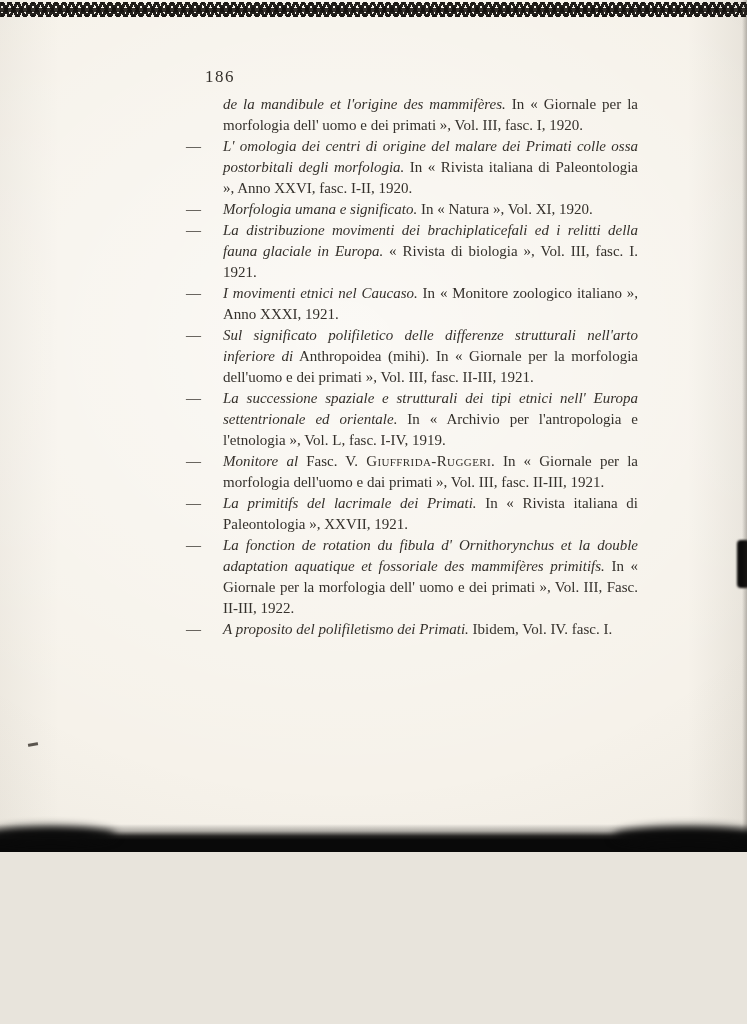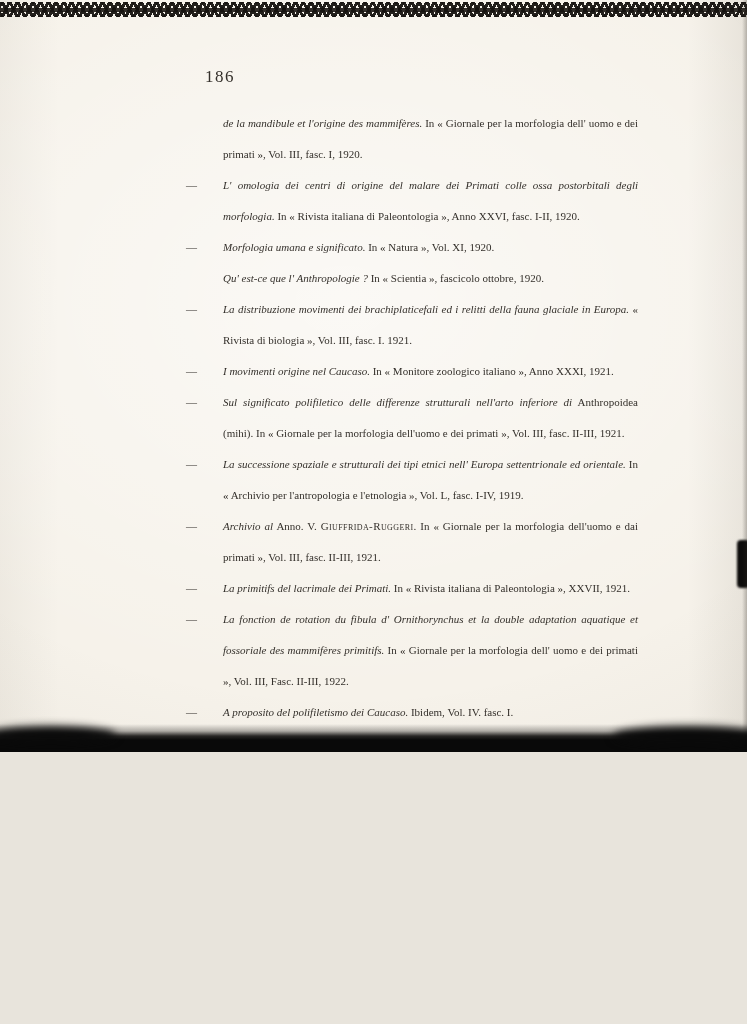--- a/index.html
+++ b/index.html
@@ -4,21 +4,21 @@
   <style>
     * { margin: 0; padding: 0; box-sizing: border-box; }
     html, body { width: 747px; height: 1024px; }
     body {
       font-family: "Liberation Serif", "DejaVu Serif", serif;
       background: #e8e4dc;
     }
     .page {
       position: relative;
       width: 747px;
-      height: 752px;
+      height: 852px;
       overflow: hidden;
       background-color: var(--paper, #f6f2ea);
       background-image:
         radial-gradient(ellipse 130% 95% at 46% 40%, rgba(255,255,255,.55) 0%, rgba(255,255,255,0) 55%, rgba(70,58,34,.08) 100%),
         linear-gradient(to right, rgba(80,70,50,.05), rgba(0,0,0,0) 8%, rgba(0,0,0,0) 92%, rgba(60,50,35,.08));
       color: var(--ink, #34302b);
     }
     
     .ornament-top {
       position: absolute;
@@ -34,24 +34,24 @@
       filter: blur(.3px);
     }
     .page-number {
       position: absolute;
       left: 205px; top: 67px;
       font-size: 17px;
       letter-spacing: 1.5px;
     }
     .bibliography {
       position: absolute;
-      left: 186px; top: 108px;
+      left: 186px; top: 94px;
       width: 452px;
-      font-size: 11px;
-      line-height: 31px;
+      font-size: 15px;
+      line-height: 21px;
       text-align: justify;
     }
     .entry { position: relative; padding-left: 37px; }
     .entry .dash { position: absolute; left: 0; top: 0; font-style: normal; }
     .italic { font-style: italic; }
     .roman { font-style: normal; }
     .smallcaps { font-variant: small-caps; letter-spacing: .4px; }
     
     .scan-bottom {
       position: absolute; left: 0; bottom: 0;
@@ -90,29 +90,28 @@
 
 <div class="page">
   <div class="ornament-top"></div>
 
   <div class="page-number">186</div>
 
   <div class="bibliography">
       <div class="entry"><span class="italic">de la mandibule et l'origine des mammifères.</span><span class="roman"> In « Giornale per la morfologia dell' uomo e dei primati », Vol. III, fasc. I, 1920.</span></div>
       <div class="entry"><span class="dash">—</span><span class="italic">L' omologia dei centri di origine del malare dei Primati colle ossa postorbitali degli morfologia.</span><span class="roman"> In « Rivista italiana di Paleontologia », Anno XXVI, fasc. I-II, 1920.</span></div>
       <div class="entry"><span class="dash">—</span><span class="italic">Morfologia umana e significato.</span><span class="roman"> In « Natura », Vol. XI, 1920.</span></div>
-      <div class="entry"><span class="italic">Qu' est-ce que l' Anthropologie ?</span><span class="roman"> In « Scientia », fascicolo ottobre, 1920.</span></div>
       <div class="entry"><span class="dash">—</span><span class="italic">La distribuzione movimenti dei brachiplaticefali ed i relitti della fauna glaciale in Europa.</span><span class="roman"> « Rivista di biologia », Vol. III, fasc. I. 1921.</span></div>
-      <div class="entry"><span class="dash">—</span><span class="italic">I movimenti origine nel Caucaso.</span><span class="roman"> In « Monitore zoologico italiano », Anno XXXI, 1921.</span></div>
+      <div class="entry"><span class="dash">—</span><span class="italic">I movimenti etnici nel Caucaso.</span><span class="roman"> In « Monitore zoologico italiano », Anno XXXI, 1921.</span></div>
       <div class="entry"><span class="dash">—</span><span class="italic">Sul significato polifiletico delle differenze strutturali nell'arto inferiore di</span><span class="roman"> Anthropoidea (mihi). In « Giornale per la morfologia dell'uomo e dei primati », Vol. III, fasc. II-III, 1921.</span></div>
       <div class="entry"><span class="dash">—</span><span class="italic">La successione spaziale e strutturali dei tipi etnici nell' Europa settentrionale ed orientale.</span><span class="roman"> In « Archivio per l'antropologia e l'etnologia », Vol. L, fasc. I-IV, 1919.</span></div>
-      <div class="entry"><span class="dash">—</span><span class="italic">Archivio al</span><span class="roman"> Anno. V. </span><span class="smallcaps">Giuffrida-Ruggeri</span><span class="roman">. In « Giornale per la morfologia dell'uomo e dai primati », Vol. III, fasc. II-III, 1921.</span></div>
+      <div class="entry"><span class="dash">—</span><span class="italic">Monitore al</span><span class="roman"> Fasc. V. </span><span class="smallcaps">Giuffrida-Ruggeri</span><span class="roman">. In « Giornale per la morfologia dell'uomo e dai primati », Vol. III, fasc. II-III, 1921.</span></div>
       <div class="entry"><span class="dash">—</span><span class="italic">La primitifs del lacrimale dei Primati.</span><span class="roman"> In « Rivista italiana di Paleontologia », XXVII, 1921.</span></div>
       <div class="entry"><span class="dash">—</span><span class="italic">La fonction de rotation du fibula d' Ornithorynchus et la double adaptation aquatique et fossoriale des mammifères primitifs.</span><span class="roman"> In « Giornale per la morfologia dell' uomo e dei primati », Vol. III, Fasc. II-III, 1922.</span></div>
-      <div class="entry"><span class="dash">—</span><span class="italic">A proposito del polifiletismo dei Caucaso.</span><span class="roman"> Ibidem, Vol. IV. fasc. I.</span></div>
+      <div class="entry"><span class="dash">—</span><span class="italic">A proposito del polifiletismo dei Primati.</span><span class="roman"> Ibidem, Vol. IV. fasc. I.</span></div>
     </div>
 
   <div class="smudge-right"></div>
   <div class="mark-left"></div>
   <div class="edge-right"></div>
   <div class="scan-bottom"></div>
   <div class="corner-bl"></div>
   <div class="corner-br"></div>
 </div>
 

